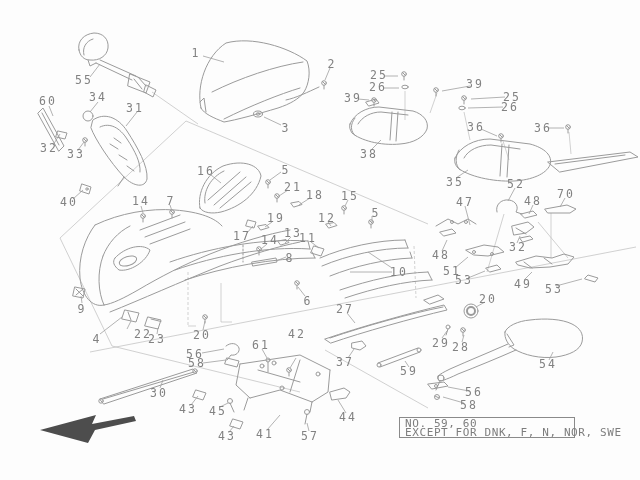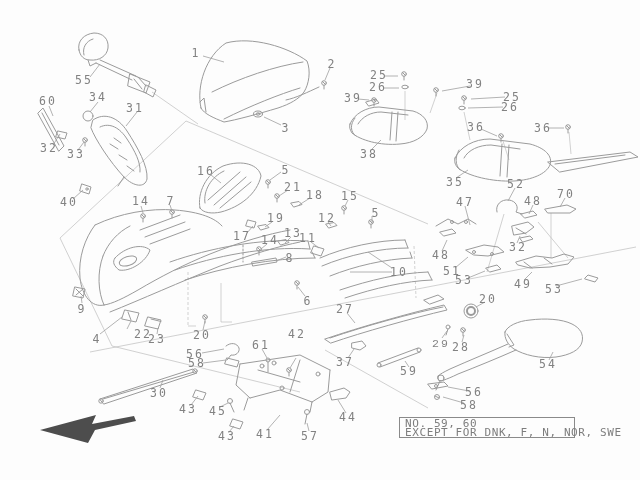--- a/index.html
+++ b/index.html
@@ -345,21 +345,21 @@
       <span class="callout" style="left: 293px; top: 187px;">21</span>
       <span class="callout" style="left: 127px; top: 334px; margin-left: 16px;">22</span>
       <span class="callout" style="left: 157px; top: 339px;">23</span>
       <span class="callout" style="left: 159px; top: 393px;">30</span>
       <span class="callout" style="left: 379px; top: 75px;">25</span>
       <span class="callout" style="left: 512px; top: 97px;">25</span>
       <span class="callout" style="left: 378px; top: 87px;">26</span>
       <span class="callout" style="left: 510px; top: 107px;">26</span>
       <span class="callout" style="left: 345px; top: 309px;">27</span>
       <span class="callout" style="left: 461px; top: 347px;">28</span>
-      <span class="callout" style="left: 441px; top: 343px; font-family: Liberation Mono, monospace;">29</span>
+      <span class="callout" style="left: 441px; top: 343px;">29</span>
       <span class="callout" style="left: 488px; top: 299px;">20</span>
       <span class="callout" style="left: 135px; top: 108px;">31</span>
       <span class="callout" style="left: 49px; top: 148px;">32</span>
       <span class="callout" style="left: 76px; top: 154px;">33</span>
       <span class="callout" style="left: 98px; top: 97px;">34</span>
       <span class="callout" style="left: 455px; top: 182px;">35</span>
       <span class="callout" style="left: 476px; top: 127px;">36</span>
       <span class="callout" style="left: 543px; top: 128px;">36</span>
       <span class="callout" style="left: 345px; top: 362px;">37</span>
       <span class="callout" style="left: 369px; top: 154px;">38</span>

